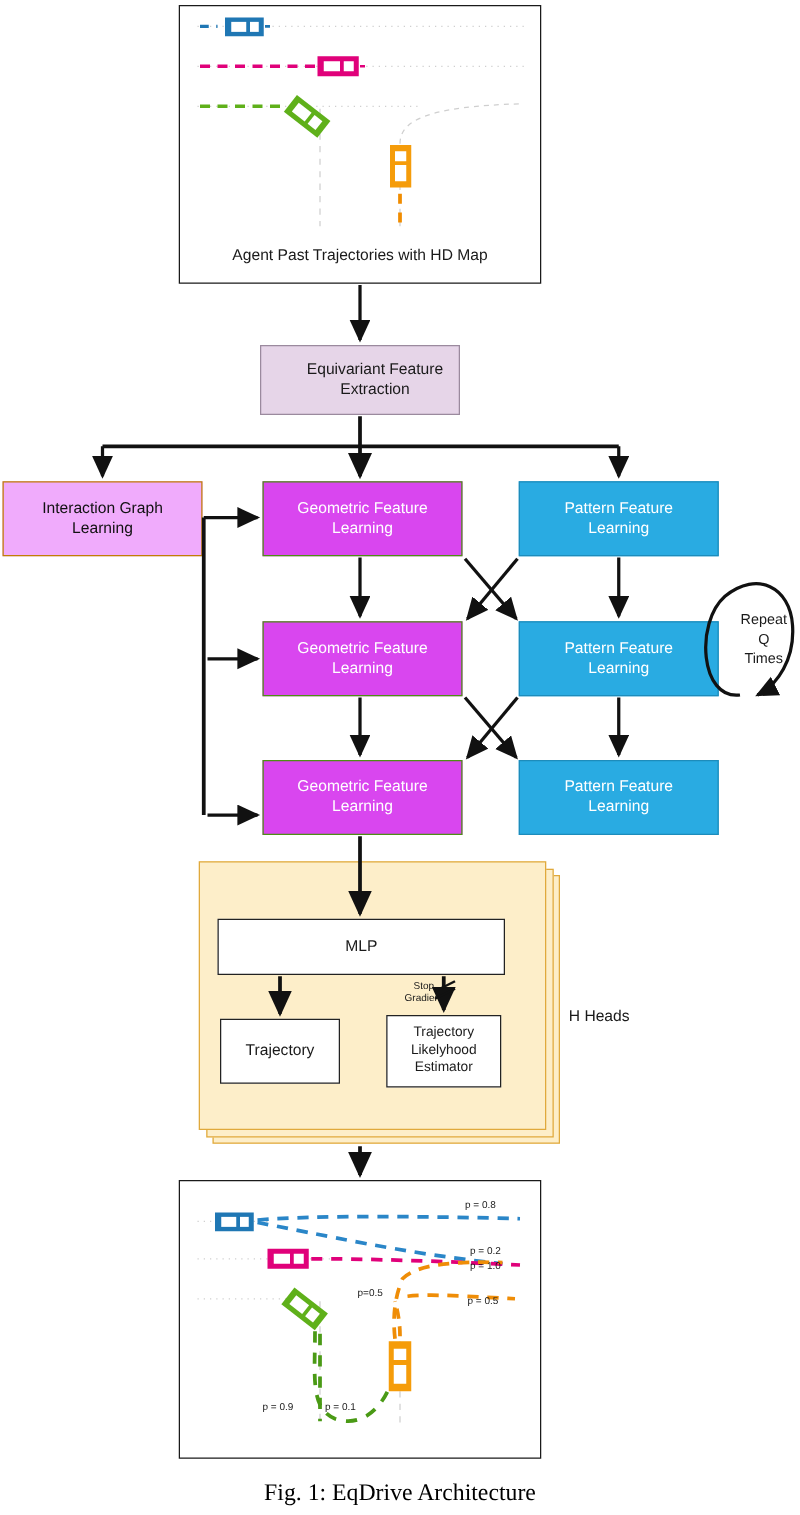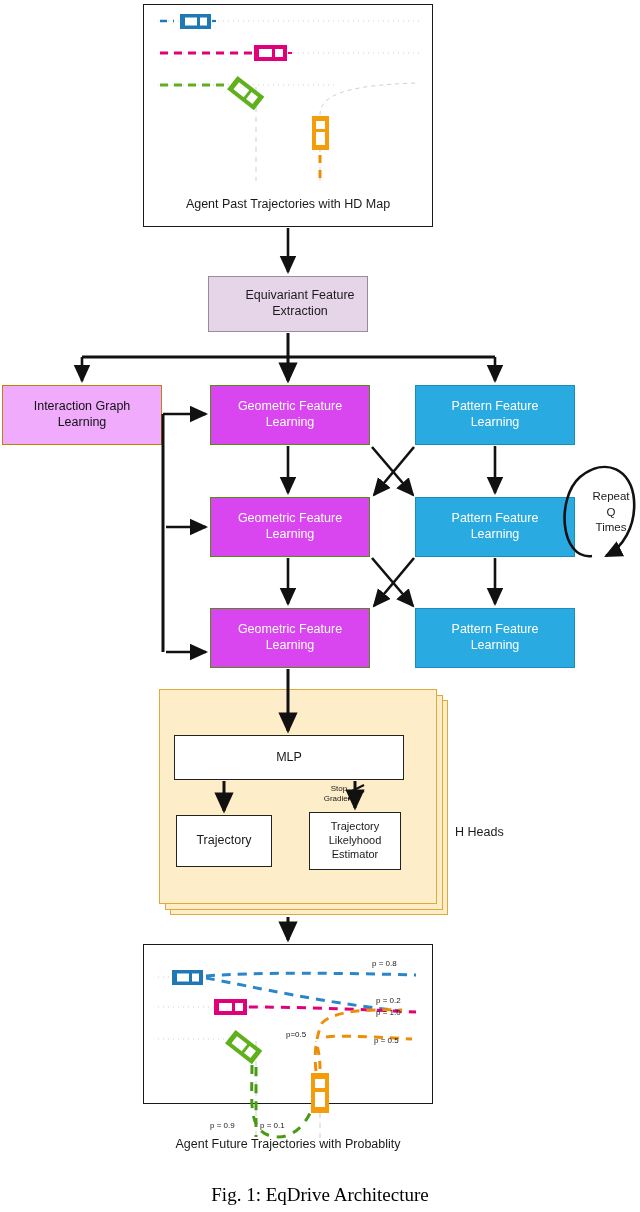--- a/index.html
+++ b/index.html
@@ -138,25 +138,25 @@
   <span>Trajectory</span>
   <span>Likelyhood</span>
   <span>Estimator</span>
 </div>
 
 <div class="abs" style="left:311px;top:784px;width:56px;text-align:center;font-size:8px;line-height:1.2;color:#1a1a1a;">
   <div>Stop</div>
   <div>Gradient</div>
 </div>
 
-<div class="abs" style="left:455px;top:825px;font-size:12.5px;">
+<div class="abs" style="left:455px;top:806px;font-size:12.5px;">
   <span>H Heads</span>
 </div>
 
-<div class="abs panel" style="left:143px;top:944px;width:290px;height:160px;">
+<div class="abs panel" style="left:143px;top:944px;width:290px;height:223px;">
   <svg width="288" height="221" viewBox="0 0 288 221">
     <g stroke="#cfcfcf" stroke-width="1" fill="none">
       <line x1="14" y1="32" x2="70" y2="32" stroke-dasharray="1,4"></line>
       <line x1="14" y1="62" x2="120" y2="62" stroke-dasharray="1,4"></line>
       <line x1="14" y1="94" x2="86" y2="94" stroke-dasharray="1,4"></line>
       <path d="M112 96 C112 124 112 146 112 196" stroke-dasharray="5,5"></path>
       <line x1="176" y1="128" x2="176" y2="196" stroke-dasharray="5,5"></line>
     </g>
 
     <g>
@@ -197,21 +197,20 @@
   </svg>
 
   <div class="prob" style="left:228px;top:14px;">p = 0.8</div>
   <div class="prob" style="left:232px;top:51px;">p = 0.2</div>
   <div class="prob" style="left:232px;top:63px;">p = 1.0</div>
   <div class="prob" style="left:142px;top:85px;">p=0.5</div>
   <div class="prob" style="left:230px;top:91px;">p = 0.5</div>
   <div class="prob" style="left:66px;top:176px;">p = 0.9</div>
   <div class="prob" style="left:116px;top:176px;">p = 0.1</div>
 
-  <div class="panel-caption" style="top:192px;">Agent Future Trajectories with Probablity</div>
 </div>
 
 <div class="fig-caption" style="top:1184px;">Fig. 1: EqDrive Architecture</div>
 
 <svg class="overlay">
   <defs>
     <marker id="ah" markerWidth="9" markerHeight="9" refX="6.2" refY="3.2" orient="auto" markerUnits="strokeWidth">
       <path d="M0,0 L7,3.2 L0,6.4 z" fill="#111"></path>
     </marker>
   </defs>

